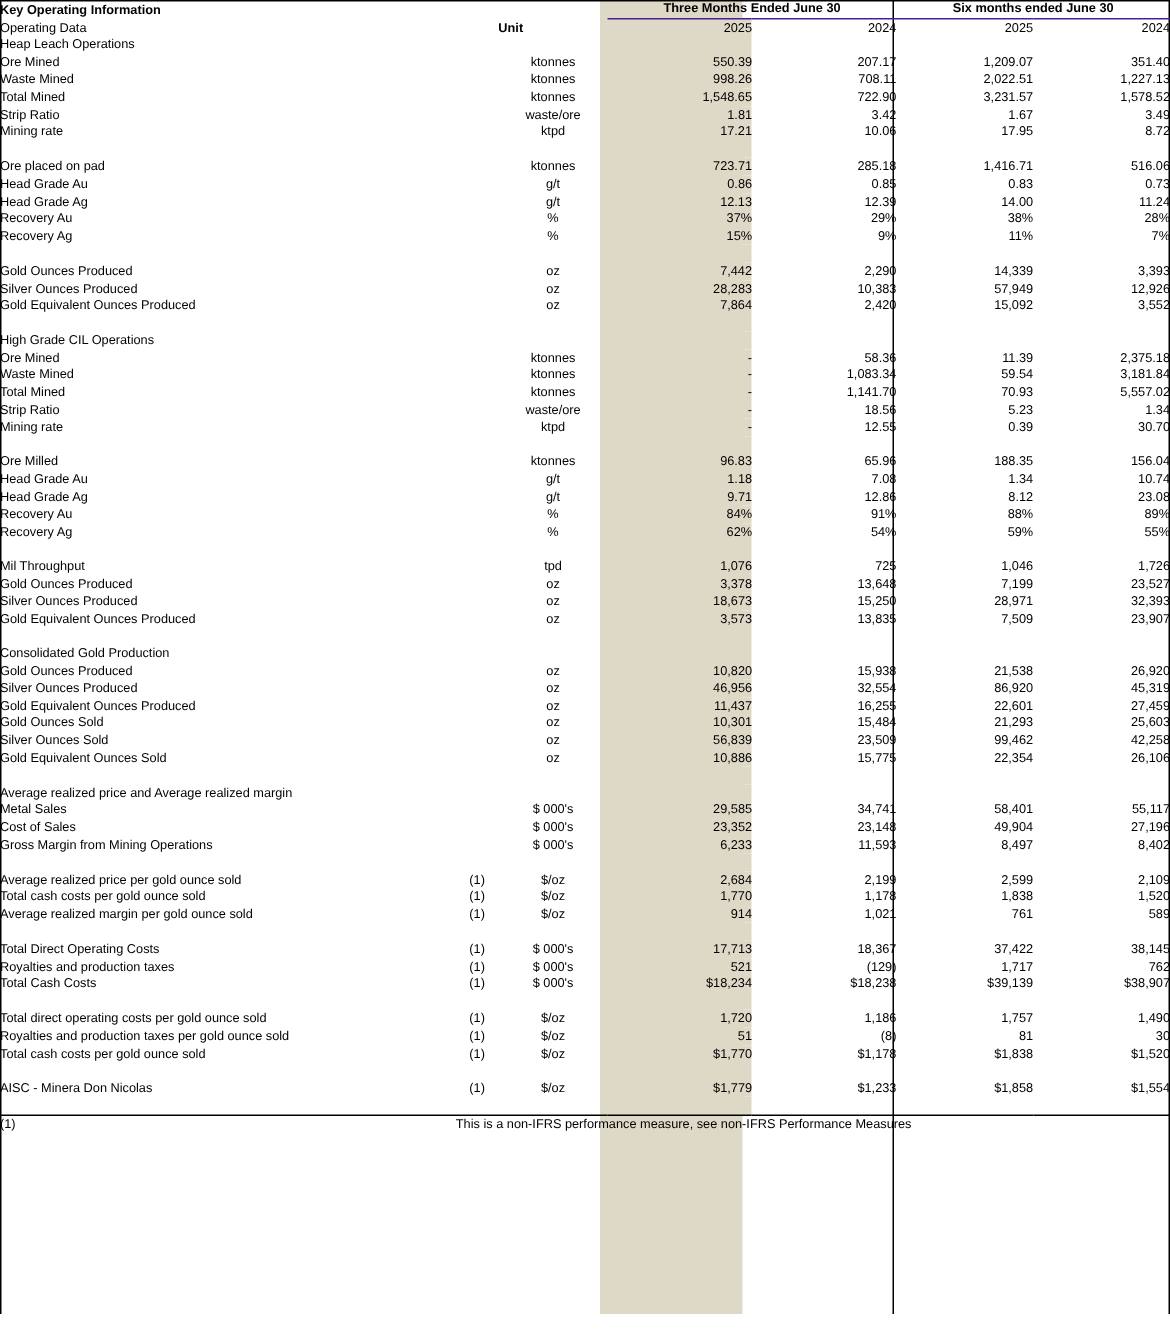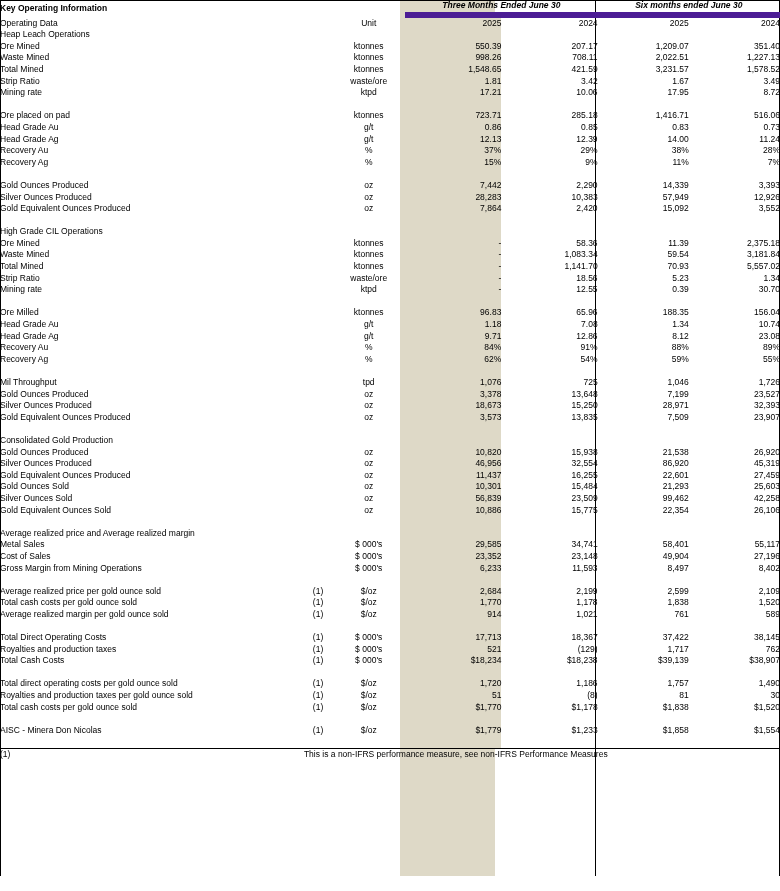--- a/index.html
+++ b/index.html
@@ -75,32 +75,30 @@
   .group {
     font-weight: normal;
     padding-left: 22px;
   }
   .spanhdr {
     text-align: center;
     font-weight: bold;
     font-size: 8.5px;
   }
   .underline-span {
-    border-bottom: 6px solid #4c1d95;
-    font-style: italic;
+    border-bottom: 1px solid #4c1d95;
   }
   .yearhdr {
     text-align: right;
     padding-right: 12px;
     font-weight: normal;
     margin-top: 36px;
   }
   .unithdr {
-    text-align: center;
-    font-weight: normal;
+    font-weight: bold;
   }
   .blank-row td { height: 11.6px; }
 
   
   .vrule {
     position: absolute;
     top: 0;
     width: 1px;
     background: #000000;
   }
@@ -191,21 +189,21 @@
             <td class="num shade">998.26</td>
             <td class="num">708.11</td>
             <td class="num">2,022.51</td>
             <td class="num">1,227.13</td>
           </tr>
           <tr>
             <td class="label">Total Mined</td>
             <td class="note"></td>
             <td class="unit">ktonnes</td>
             <td class="num shade">1,548.65</td>
-            <td class="num">421.59</td>
+            <td class="num">722.90</td>
             <td class="num">3,231.57</td>
             <td class="num">1,578.52</td>
           </tr>
           <tr>
             <td class="label">Strip Ratio</td>
             <td class="note"></td>
             <td class="unit">waste/ore</td>
             <td class="num shade">1.81</td>
             <td class="num">3.42</td>
             <td class="num">1.67</td>

